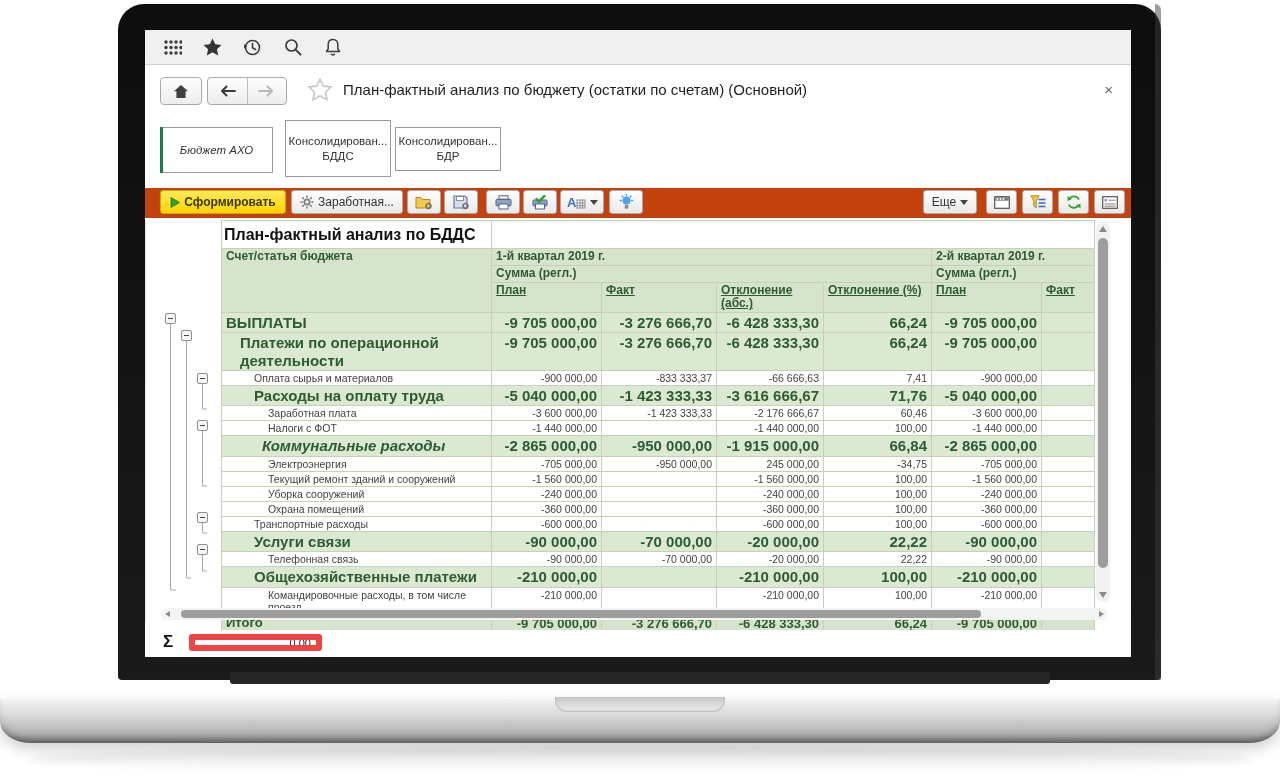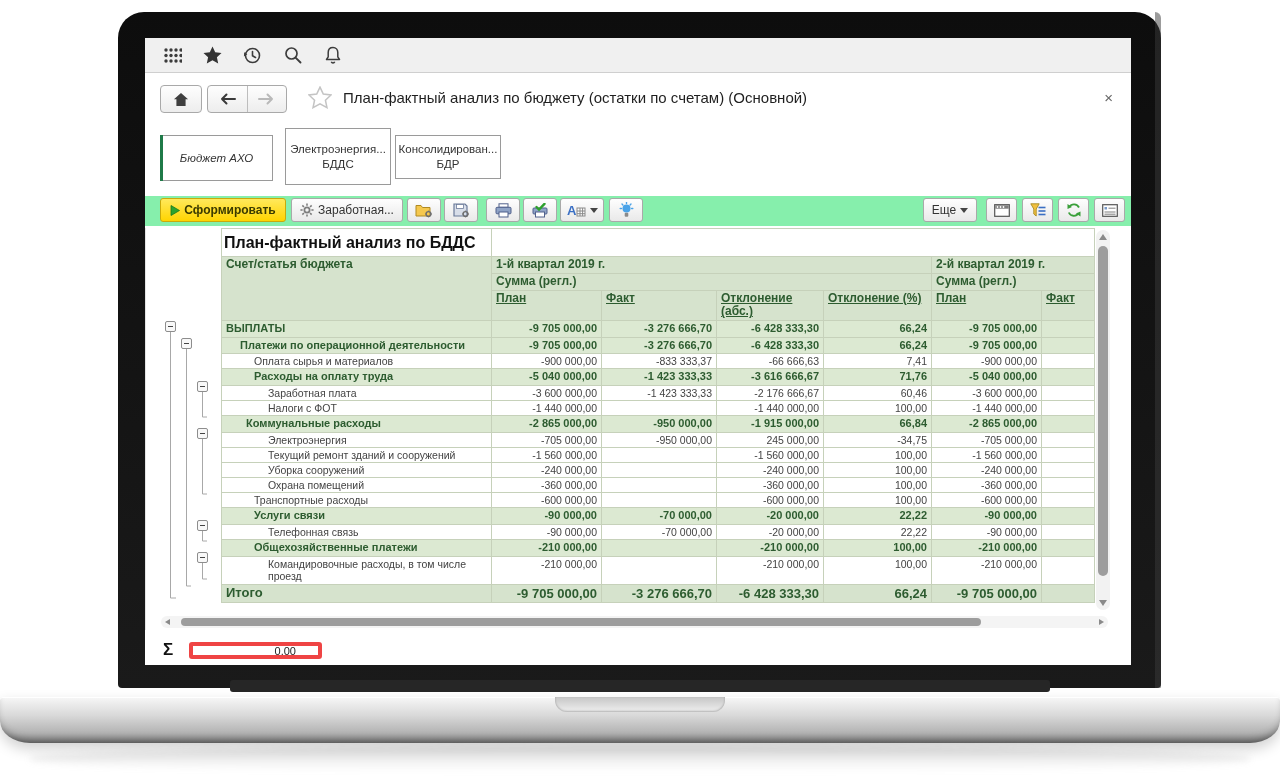--- a/index.html
+++ b/index.html
@@ -1,19 +1,19 @@
 <!DOCTYPE html>
 <html><head>
 <meta charset="utf-8">
 <style>
   html,body{margin:0;padding:0;background:#fff;}
   .stage{position:relative;width:1280px;height:783px;background:#fff;overflow:hidden;
          font-family:"Liberation Sans","DejaVu Sans",sans-serif;}
   
-  .screen{position:absolute;left:118px;top:12px;width:1043px;height:676px;
+  .screen{position:absolute;left:118px;top:4px;width:1043px;height:676px;
           background:linear-gradient(#0d0d0d,#1a1a1a);border-radius:26px 26px 4px 4px;}
   .screen-edge{position:absolute;right:0;top:0;bottom:0;width:6px;background:#3a3a3a;border-radius:0 26px 4px 0;opacity:.5}
   .hinge{position:absolute;left:112px;top:668px;width:820px;height:12px;background:#262626;border-radius:3px;}
   .base{position:absolute;left:0;top:697px;width:1280px;height:46px;
         background:linear-gradient(#f7f7f7,#d9d9d9 40%,#b3b3b3 78%,#888);
         border-radius:3px 3px 30px 30px / 3px 3px 22px 22px;
         box-shadow:inset 0 1px 0 #fff, inset 0 -7px 9px -5px rgba(0,0,0,.45), 0 6px 14px rgba(0,0,0,.18);}
   .notch{position:absolute;left:555px;top:0;width:170px;height:15px;
          background:linear-gradient(#c6c6c6,#efefef);border-radius:0 0 12px 12px;
          box-shadow:inset 0 -1px 2px rgba(0,0,0,.25);}
@@ -36,21 +36,21 @@
   .win-close{position:absolute;right:18px;top:16px;font-size:15px;color:#666;cursor:pointer;line-height:1;}
   
   .tabs{position:absolute;left:0;top:85px;width:986px;height:72px;}
   .tab{position:absolute;border:1px solid #9a9a9a;background:#fff;color:#333;font-size:11.5px;
        display:flex;align-items:center;justify-content:center;text-align:center;line-height:1.3;cursor:pointer;padding:2px 6px;box-sizing:border-box;}
   .tab1{left:15px;top:12px;width:113px;height:46px;font-style:italic;}
   .tab1 .accent{position:absolute;left:-1px;top:-1px;bottom:-1px;width:3px;background:#1f7a48;}
   .tab2{left:140px;top:5px;width:106px;height:57px;}
   .tab3{left:250px;top:12px;width:106px;height:44px;}
   
-  .cmdbar{position:absolute;left:0;top:158px;width:986px;height:30px;background:#86efac;}
+  .cmdbar{position:absolute;left:0;top:158px;width:986px;height:30px;background:#c2410c;}
   .cbtn{position:absolute;top:2px;height:24px;border:1px solid #a9a9a9;border-radius:3px;box-sizing:border-box;
         background:linear-gradient(#fefefe,#e9e9e9);display:flex;align-items:center;justify-content:center;gap:4px;
         font-size:12px;color:#333;cursor:pointer;}
   .btn-generate{left:15px;width:126px;background:linear-gradient(#ffe95c,#ffd400);border-color:#c9a90b;font-weight:bold;color:#3a3a00;}
   .btn-settings{left:146px;width:112px;}
   .ib1{left:262px;width:34px;} .ib2{left:299px;width:34px;}
   .ib3{left:341px;width:34px;} .ib4{left:378px;width:34px;}
   .ib5{left:415px;width:44px;} .ib6{left:464px;width:34px;}
   .btn-more{left:778px;width:54px;}
   .ir1{left:841px;width:31px;} .ir2{left:877px;width:31px;} .ir3{left:913px;width:31px;} .ir4{left:949px;width:31px;}
@@ -61,39 +61,39 @@
   .mk{position:absolute;width:11px;height:11px;background:#f8f8f8;border:1px solid #8d8d8d;border-radius:2px;box-sizing:border-box;cursor:pointer;}
   .mk::after{content:"";position:absolute;left:2px;right:2px;top:4px;height:1px;background:#444;}
   table.rpt{position:absolute;left:75px;top:0;width:873px;border-collapse:collapse;table-layout:fixed;border:1px solid #a9b89b;}
   table.rpt td{border:1px solid #c6d1ba;overflow:hidden;box-sizing:border-box;}
   .rpt-title{font-size:16px;font-weight:bold;color:#111;padding:3px 2px;white-space:nowrap;height:28px;background:#fff;}
   .rpt-title-rest{background:#fff;}
   td.h{background:#d6e3cd;color:#2d5c30;font-weight:bold;font-size:12px;padding:1px 4px;vertical-align:top;text-align:left;line-height:1.15;}
   tr.hr1 td{height:16px;} tr.hr2 td{height:16px;} tr.hr3 td{height:30px;text-decoration:underline;}
   td.nm{padding:1px 4px;line-height:1.15;vertical-align:top;cursor:cell;}
   td.num{text-align:right;padding:1px 4px;white-space:nowrap;vertical-align:top;cursor:cell;}
-  tr.row-g1 td,tr.row-g2 td,tr.row-g3 td{background:#dce9d2;color:#2d5c30;font-weight:bold;font-size:11px;}
+  tr.row-g1 td,tr.row-g2 td,tr.row-g3 td{background:#dce9d2;color:#2d5c30;font-weight:bold;font-size:15px;}
   tr.row-total td{background:#d6e3cd;color:#2d5c30;font-weight:bold;font-size:13px;}
   tr.row-d td{background:#fff;color:#434343;font-size:10.5px;}
   tr.row-g1 td,tr.row-g3 td,tr.row-total td{height:17px;} tr.row-d td{height:15px;}
   
   .vscroll{position:absolute;left:950px;top:2px;width:14px;height:380px;background:#f2f2f2;border-radius:7px;}
   .vthumb{position:absolute;left:2px;top:16px;width:10px;height:330px;background:#9d9d9d;border-radius:5px;cursor:grab;}
   .sarrow{position:absolute;width:0;height:0;cursor:pointer;}
   .up{left:3px;top:4px;border-left:4px solid transparent;border-right:4px solid transparent;border-bottom:6px solid #8a8a8a;}
   .down{left:3px;bottom:4px;border-left:4px solid transparent;border-right:4px solid transparent;border-top:6px solid #8a8a8a;}
   .hscroll{position:absolute;left:15px;top:388px;width:947px;height:12px;background:#f4f4f4;border-radius:6px;}
   .hthumb{position:absolute;left:20px;top:2px;width:800px;height:8px;background:#9d9d9d;border-radius:4px;cursor:grab;}
   .left{left:4px;top:3px;border-top:3.5px solid transparent;border-bottom:3.5px solid transparent;border-right:5px solid #8a8a8a;}
   .right{right:4px;top:3px;border-top:3.5px solid transparent;border-bottom:3.5px solid transparent;border-left:5px solid #8a8a8a;}
   
   .statusbar{position:absolute;left:0;top:600px;width:986px;height:27px;background:#fff;}
   .sigma{position:absolute;left:18px;top:2px;font-size:17px;font-weight:bold;color:#111;}
-  .sum-field{position:absolute;left:44px;top:4px;width:133px;height:17px;border:4px solid #ef4444;border-radius:3px;
-             font-size:11px;color:#222;text-align:right;padding:0 22px;box-sizing:border-box;font-family:inherit;}
+  .sum-field{position:absolute;left:44px;top:4px;width:133px;height:17px;border:6px solid #ef4444;border-radius:3px;
+             font-size:11px;color:#222;text-align:right;padding:0 5px;box-sizing:border-box;font-family:inherit;}
   svg{display:block;}
 </style>
 </head>
 <body>
 
 <div class="stage">
   <div class="screen">
     <div class="window">
 
       <div class="appbar">
@@ -167,21 +167,21 @@
         <span class="win-title">План-фактный анализ по бюджету (остатки по счетам) (Основной)</span>
         <span class="win-close">×</span>
       </div>
 
       <div class="tabs">
         <div class="tab tab1">
           <span class="accent"></span>
           <span>Бюджет АХО</span>
         </div>
         <div class="tab tab2">
-          <span>Электроэнергия... БДДС</span>
+          <span>Консолидирован... БДДС</span>
         </div>
         <div class="tab tab3">
           <span>Консолидирован... БДР</span>
         </div>
       </div>
 
       <div class="cmdbar">
         <div class="cbtn btn-generate">
           <svg width="10" height="11" viewBox="0 0 10 11">
             <polygon points="1,0.5 9.5,5.5 1,10.5" fill="#2ea32e" stroke="#1d7a1d" stroke-width="0.8"></polygon>
@@ -415,21 +415,21 @@
               <tr class="row-d">
                 <td class="nm" style="padding-left: 46px;">Налоги с ФОТ</td>
                 <td class="num">-1 440 000,00</td>
                 <td class="num"></td>
                 <td class="num">-1 440 000,00</td>
                 <td class="num">100,00</td>
                 <td class="num">-1 440 000,00</td>
                 <td class="num"></td>
               </tr>
               <tr class="row-g3">
-                <td class="nm" style="padding-left: 24px;">Коммунальные расходы</td>
+                <td class="nm" style="padding-left: 40px; font-style: italic;">Коммунальные расходы</td>
                 <td class="num">-2 865 000,00</td>
                 <td class="num">-950 000,00</td>
                 <td class="num">-1 915 000,00</td>
                 <td class="num">66,84</td>
                 <td class="num">-2 865 000,00</td>
                 <td class="num"></td>
               </tr>
               <tr class="row-d">
                 <td class="nm" style="padding-left: 46px;">Электроэнергия</td>
                 <td class="num">-705 000,00</td>

